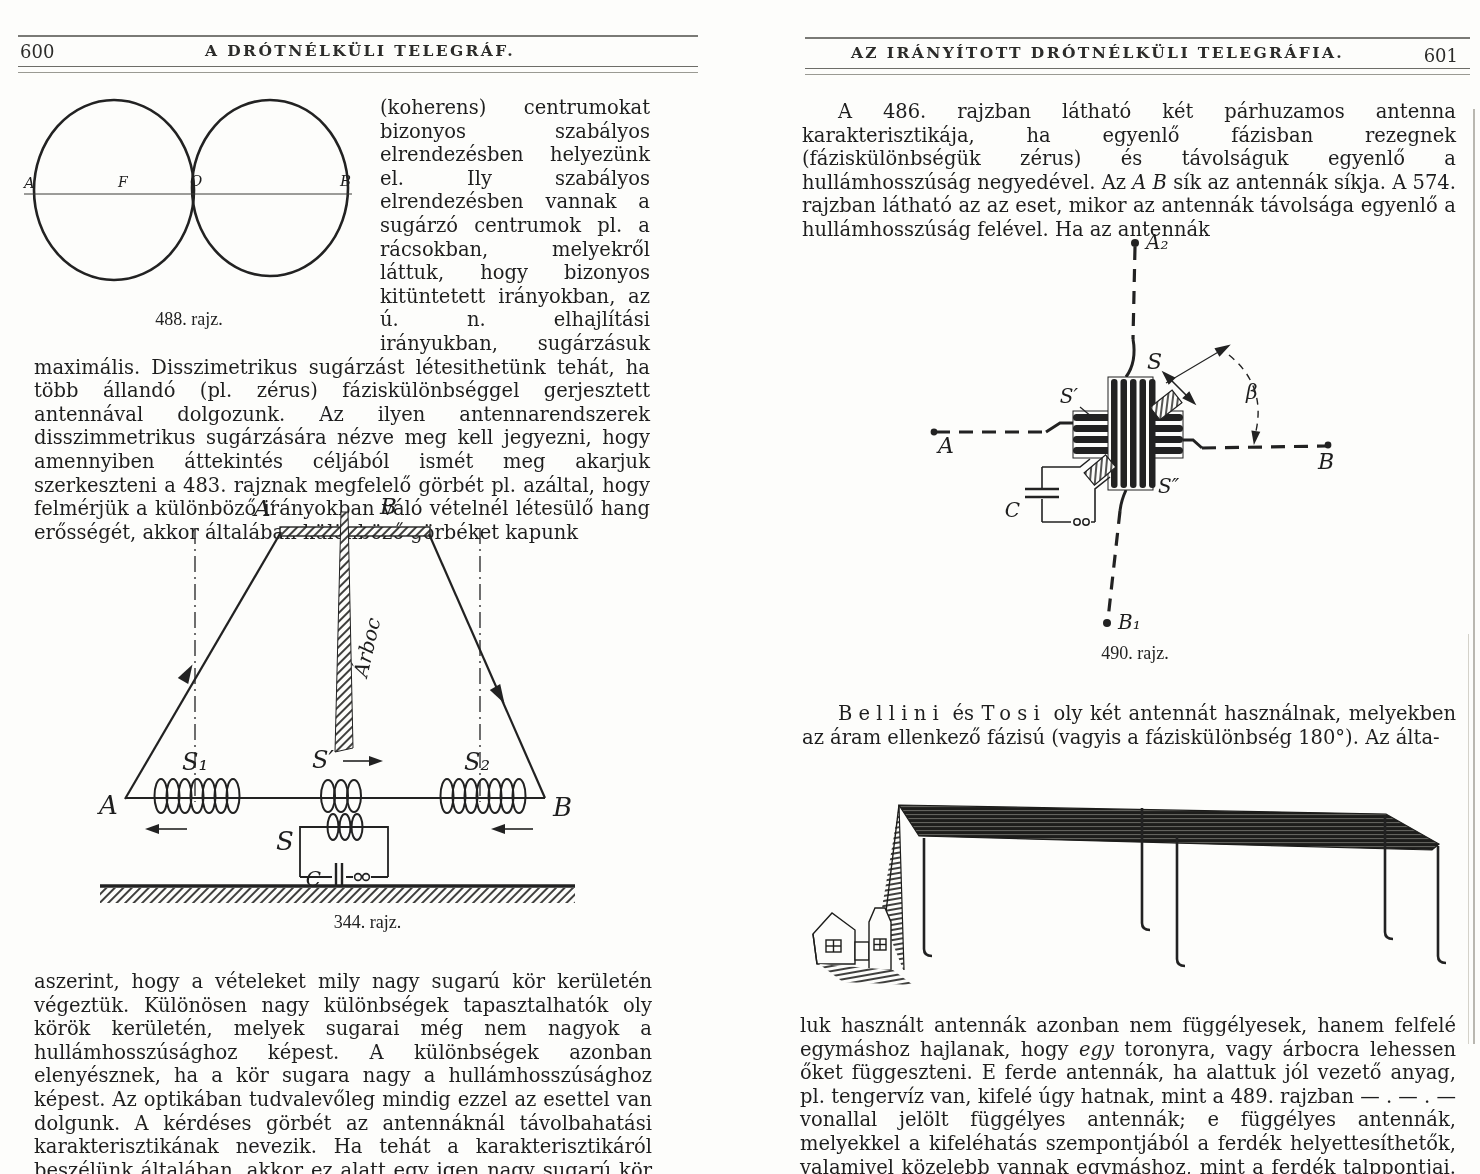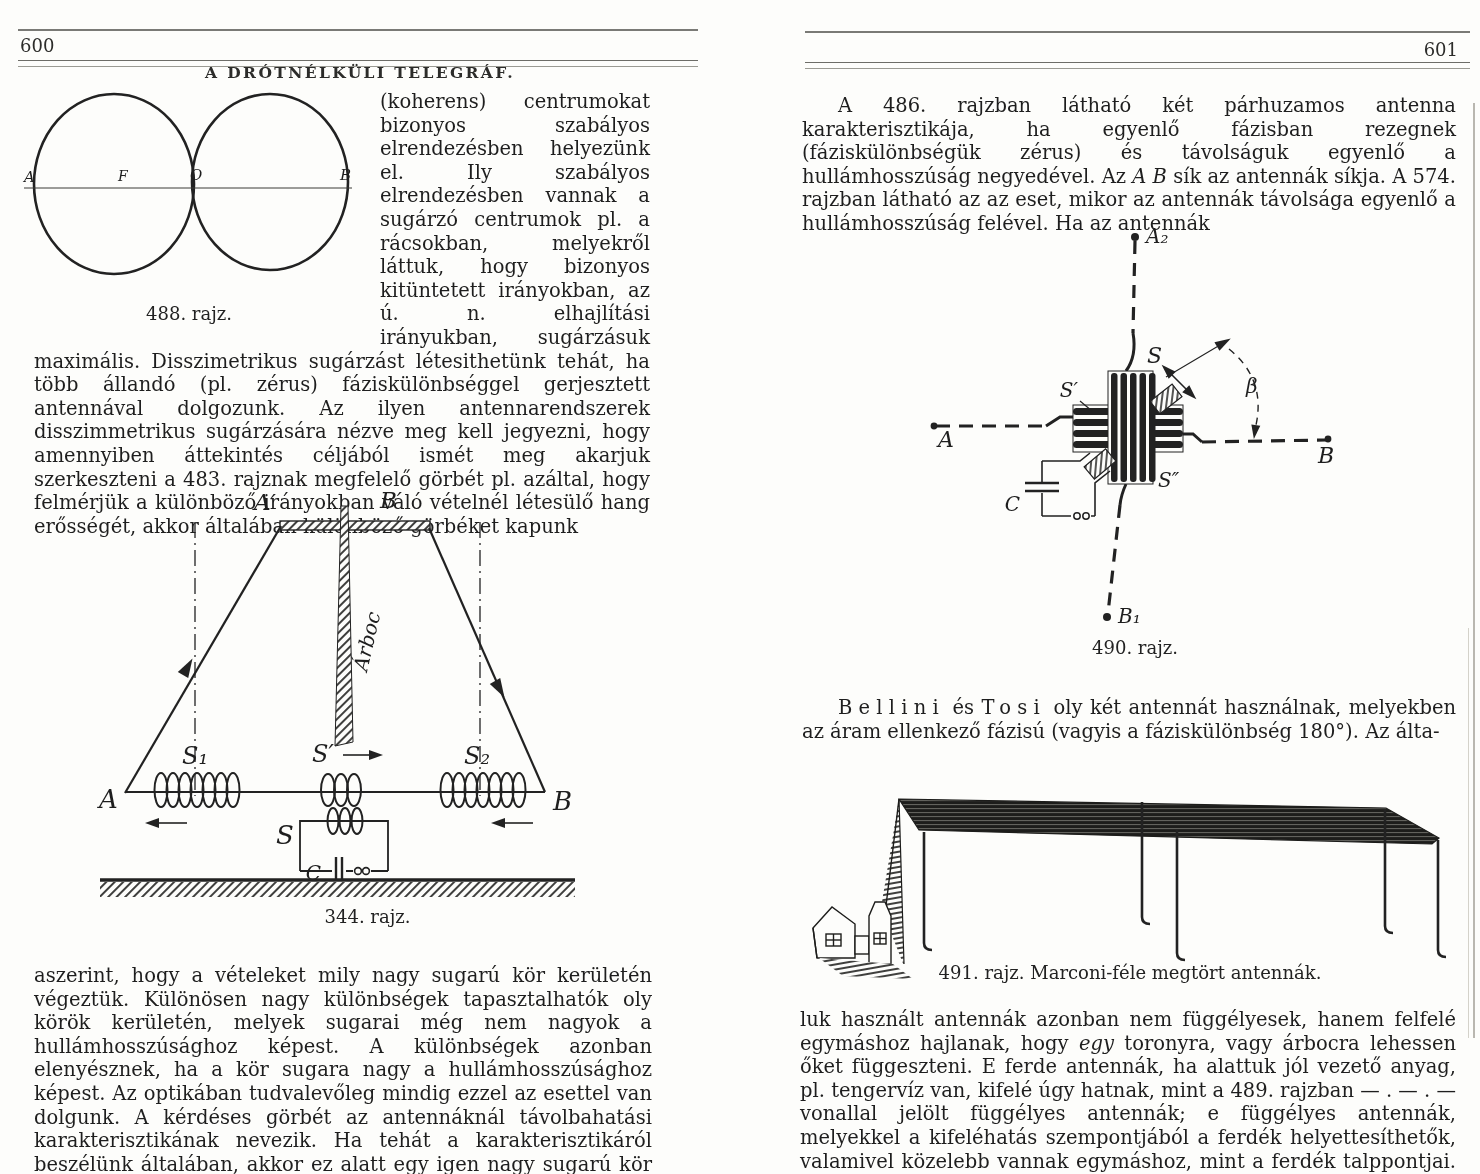--- a/index.html
+++ b/index.html
@@ -5,21 +5,21 @@
   html,body{margin:0;padding:0;}
   body{
     width:1480px;height:1174px;
     background:#ffffff;
     font-family:"DejaVu Serif", serif;
     color:#1e1e1e;
     position:relative;
     overflow:hidden;
   }
   .spread{position:absolute;inset:0;background:#fdfdfb;}
-  .page{position:absolute;top:8px;width:740px;height:1030px;}
+  .page{position:absolute;top:14px;width:740px;height:1030px;}
   .page-left{left:0;}
   .page-right{left:740px;}
 
   
   .rule{position:absolute;background:#7a7a76;height:1.5px;}
   .rule-double{position:absolute;height:5px;border-top:1.4px solid #6d6d68;border-bottom:1px solid #9a9a93;}
   .running-head{
     position:absolute;text-align:center;
     font-size:15.5px;font-weight:bold;letter-spacing:2.4px;
     color:#2c2c2a;white-space:nowrap;
@@ -34,37 +34,37 @@
   }
   .body-text p{margin:12px;}
   .indent{text-indent:36px;}
   .sperr{letter-spacing:0.32em;}
   .em{font-style:italic;}
 
   
   .figure{position:absolute;}
   .fig-caption{
     text-align:center;font-size:18px;color:#222;
-    margin-top:6px;white-space:nowrap;
+    margin-top:6px;white-space:nowrap;font-family:Liberation Serif, serif;
   }
   svg{display:block;}
   svg text{font-family:"DejaVu Serif", serif;font-style:italic;fill:#1e1e1e;}
 
   .page-edge{position:absolute;right:5px;top:95px;bottom:0;width:2px;background:#b9b7b0;}
   .page-edge2{position:absolute;right:11px;top:620px;bottom:0;width:1px;background:#d4d2ca;}
 </style>
 </head>
 <body>
 
 <div class="spread">
 
   <div class="page page-left">
     <div class="rule" style="top:21px;left:18px;right:42px;"></div>
     <div class="page-num" style="top:27px;left:20px;">600</div>
-    <div class="running-head" style="top:27px;left:60px;right:80px;margin-top:28px;">A DRÓTNÉLKÜLI TELEGRÁF.</div>
+    <div class="running-head" style="top:27px;left:60px;right:80px;">A DRÓTNÉLKÜLI TELEGRÁF.</div>
     <div class="rule-double" style="top:52px;left:18px;right:42px;"></div>
 
     <div class="body-text" style="top:70px;left:22px;width:640px;">
       <div class="figure" style="position:relative;float:left;width:334px;margin:4px 24px 4px 0;">
         <svg width="334" height="214" viewBox="0 0 334 214">
           <ellipse cx="92" cy="102" rx="80" ry="90" fill="none" stroke="#222" stroke-width="2.6"></ellipse>
           <ellipse cx="248" cy="100" rx="78" ry="88" fill="none" stroke="#222" stroke-width="2.6"></ellipse>
           <line x1="2" y1="106" x2="330" y2="106" stroke="#3a3a36" stroke-width="1"></line>
           <text x="2" y="100" font-size="15">A</text>
           <text x="96" y="99" font-size="14" fill="#b7b1a4">F</text>
@@ -173,20 +173,21 @@
       <div class="fig-caption">344. rajz.</div>
     </div>
 
     <div class="body-text" style="top:944px;left:22px;width:642px;">
       <p>aszerint, hogy a vételeket mily nagy sugarú kör kerületén végeztük. Különösen nagy különbségek tapasztalhatók oly körök kerületén, melyek sugarai még nem nagyok a hullámhosszúsághoz képest. A különbségek azonban elenyésznek, ha a kör sugara nagy a hullámhosszúsághoz képest. Az optikában tudvalevőleg mindig ezzel az esettel van dolgunk. A kérdéses görbét az antennáknál távolbahatási karakterisztikának nevezik. Ha tehát a karakterisztikáról beszélünk általában, akkor ez alatt egy igen nagy sugarú kör kerületén felvett karakterisztikát értjük.</p>
     </div>
   </div>
 
   <div class="page page-right">
     <div class="rule" style="top:23px;left:65px;right:10px;"></div>
+    <div class="running-head" style="top:29px;left:65px;right:90px;">AZ IRÁNYÍTOTT DRÓTNÉLKÜLI TELEGRÁFIA.</div>
     <div class="page-num" style="top:31px;right:22px;margin-left:25px;">601</div>
     <div class="rule-double" style="top:54px;left:65px;right:10px;"></div>
     <div class="page-edge"></div>
     <div class="page-edge2"></div>
 
     <div class="body-text" style="top:74px;left:50px;width:678px;">
       <p class="indent"><span>A 486. rajzban látható két párhuzamos antenna karakterisztikája, ha egyenlő fázisban rezegnek (fáziskülönbségük zérus) és távolságuk egyenlő a hullámhosszúság negyedével. Az </span><span class="em">A B</span><span> sík az antennák síkja. A 574. rajzban látható az az eset, mikor az antennák távolsága egyenlő a hullámhosszúság felével. Ha az antennák</span></p>
     </div>
 
     <div class="figure" style="left:190px;top:213px;width:410px;">
@@ -318,19 +319,18 @@
           <rect x="50" y="150" width="14" height="18"></rect>
           <polygon points="64,178 64,130 70,116 80,116 86,130 86,178"></polygon>
           <rect x="69" y="147" width="12" height="11"></rect>
           <line x1="75" y1="147" x2="75" y2="158"></line>
           <line x1="69" y1="152.5" x2="81" y2="152.5"></line>
         </g>
 
         <polygon points="14,172 88,178 108,193 38,190" fill="url(#fan491)" stroke="none"></polygon>
       </svg>
     </div>
-    <div class="fig-caption" style="position:absolute;left:65px;top:948px;width:650px;">491. rajz. Marconi-féle megtört antennák.</div>
 
     <div class="body-text" style="top:988px;left:48px;width:680px;">
       <p><span>luk használt antennák azonban nem függélyesek, hanem felfelé egymáshoz hajlanak, hogy </span><span class="em">egy</span><span> toronyra, vagy árbocra lehessen őket függeszteni. E ferde antennák, ha alattuk jól vezető anyag, pl. tengervíz van, kifelé úgy hatnak, mint a 489. rajzban — . — . — vonallal jelölt függélyes antennák; e függélyes antennák, melyekkel a kifeléhatás szempontjából a ferdék helyettesíthetők, valamivel közelebb vannak egymáshoz, mint a ferdék talppontjai. Az </span><span class="em">AA′</span></p>
     </div>
   </div>
 </div>
 
 </body></html>

